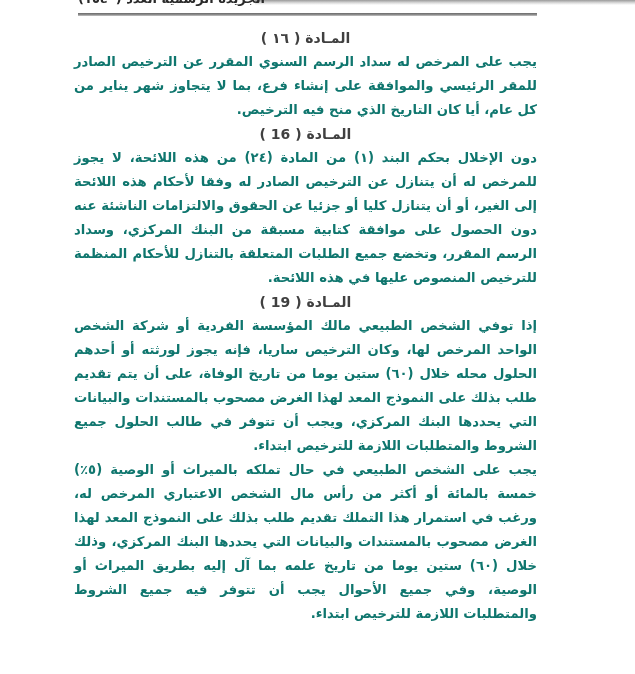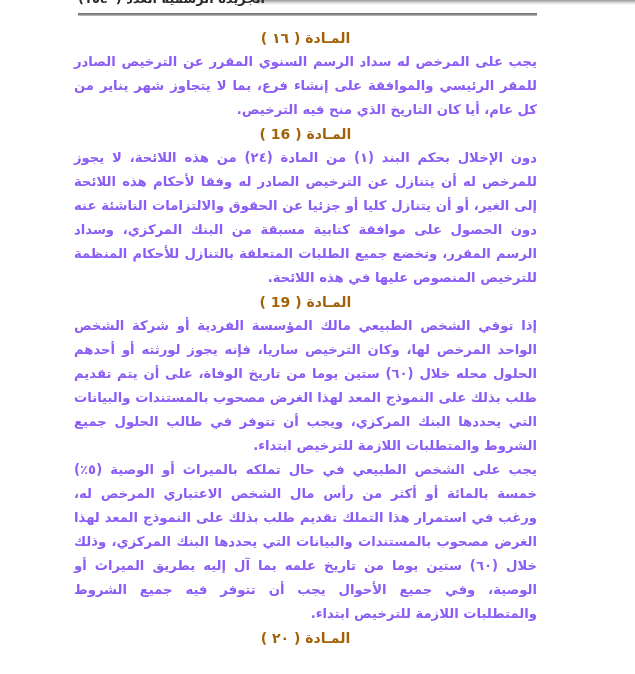--- a/index.html
+++ b/index.html
@@ -52,28 +52,28 @@
     right: 98px;
     width: 463px;
     direction: rtl;
   }
   .article-title {
     margin: 4px 0;
     text-align: center;
     font-size: 14px;
     line-height: 16px;
     font-weight: 700;
-    color: #a16207;
+    color: #404040;
   }
   .article-body {
     margin: 0;
     font-size: 13.2px;
     line-height: 24px;
     font-weight: 700;
-    color: #8b5cf6;
+    color: #0f766e;
     text-align: justify;
     text-justify: inter-word;
   }
 </style>
 </head>
 <body>
 
 <div class="page">
 
   <div class="top-edge-band"></div>
@@ -88,16 +88,15 @@
     <p class="article-body">يجب على المرخص له سداد الرسم السنوي المقرر عن الترخيص الصادر للمقر الرئيسي والموافقة على إنشاء فرع، بما لا يتجاوز شهر يناير من كل عام، أيا كان التاريخ الذي منح فيه الترخيص.</p>
 
     <h2 class="article-title">المـادة ( 16 )</h2>
     <p class="article-body">دون الإخلال بحكم البند (١) من المادة (٢٤) من هذه اللائحة، لا يجوز للمرخص له أن يتنازل عن الترخيص الصادر له وفقا لأحكام هذه اللائحة إلى الغير، أو أن يتنازل كليا أو جزئيا عن الحقوق والالتزامات الناشئة عنه دون الحصول على موافقة كتابية مسبقة من البنك المركزي، وسداد الرسم المقرر، وتخضع جميع الطلبات المتعلقة بالتنازل للأحكام المنظمة للترخيص المنصوص عليها في هذه اللائحة.</p>
 
     <h2 class="article-title">المـادة ( 19 )</h2>
     <p class="article-body">إذا توفي الشخص الطبيعي مالك المؤسسة الفردية أو شركة الشخص الواحد المرخص لها، وكان الترخيص ساريا، فإنه يجوز لورثته أو أحدهم الحلول محله خلال (٦٠) ستين يوما من تاريخ الوفاة، على أن يتم تقديم طلب بذلك على النموذج المعد لهذا الغرض مصحوب بالمستندات والبيانات التي يحددها البنك المركزي، ويجب أن تتوفر في طالب الحلول جميع الشروط والمتطلبات اللازمة للترخيص ابتداء.</p>
 
     <p class="article-body">يجب على الشخص الطبيعي في حال تملكه بالميراث أو الوصية (٥٪) خمسة بالمائة أو أكثر من رأس مال الشخص الاعتباري المرخص له، ورغب في استمرار هذا التملك تقديم طلب بذلك على النموذج المعد لهذا الغرض مصحوب بالمستندات والبيانات التي يحددها البنك المركزي، وذلك خلال (٦٠) ستين يوما من تاريخ علمه بما آل إليه بطريق الميراث أو الوصية، وفي جميع الأحوال يجب أن تتوفر فيه جميع الشروط والمتطلبات اللازمة للترخيص ابتداء.</p>
 
-    <h2 class="article-title">المـادة ( ٢٠ )</h2>
 
   </main>
 </div>
 
 </body></html>

